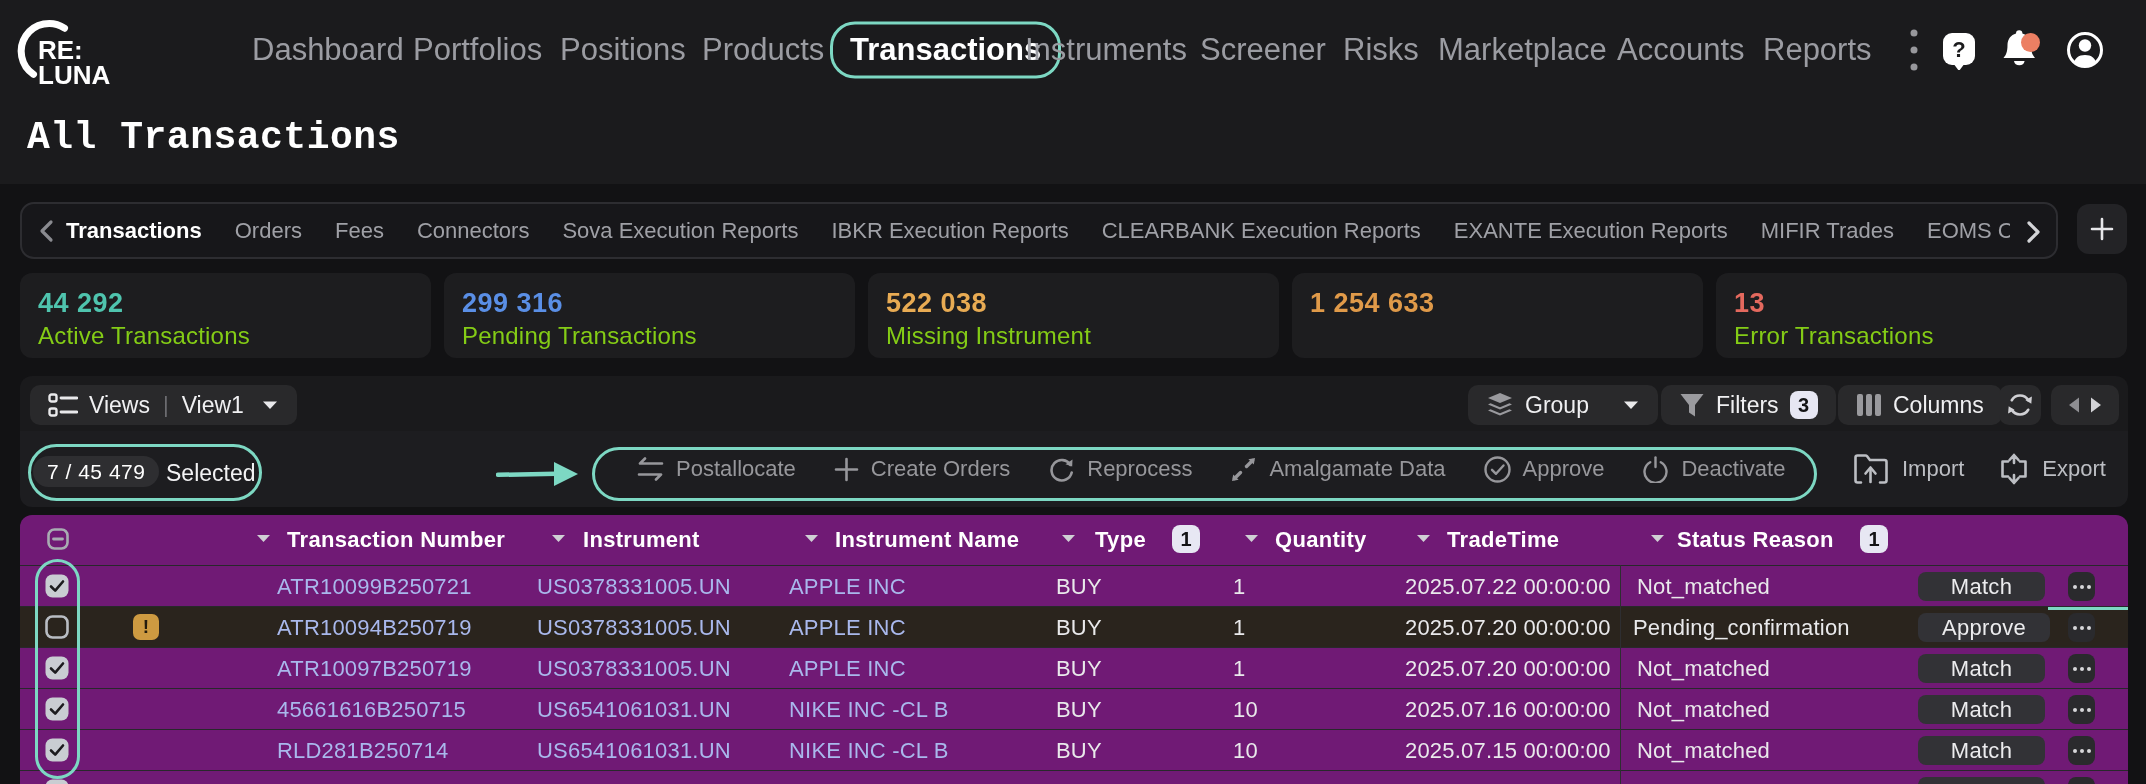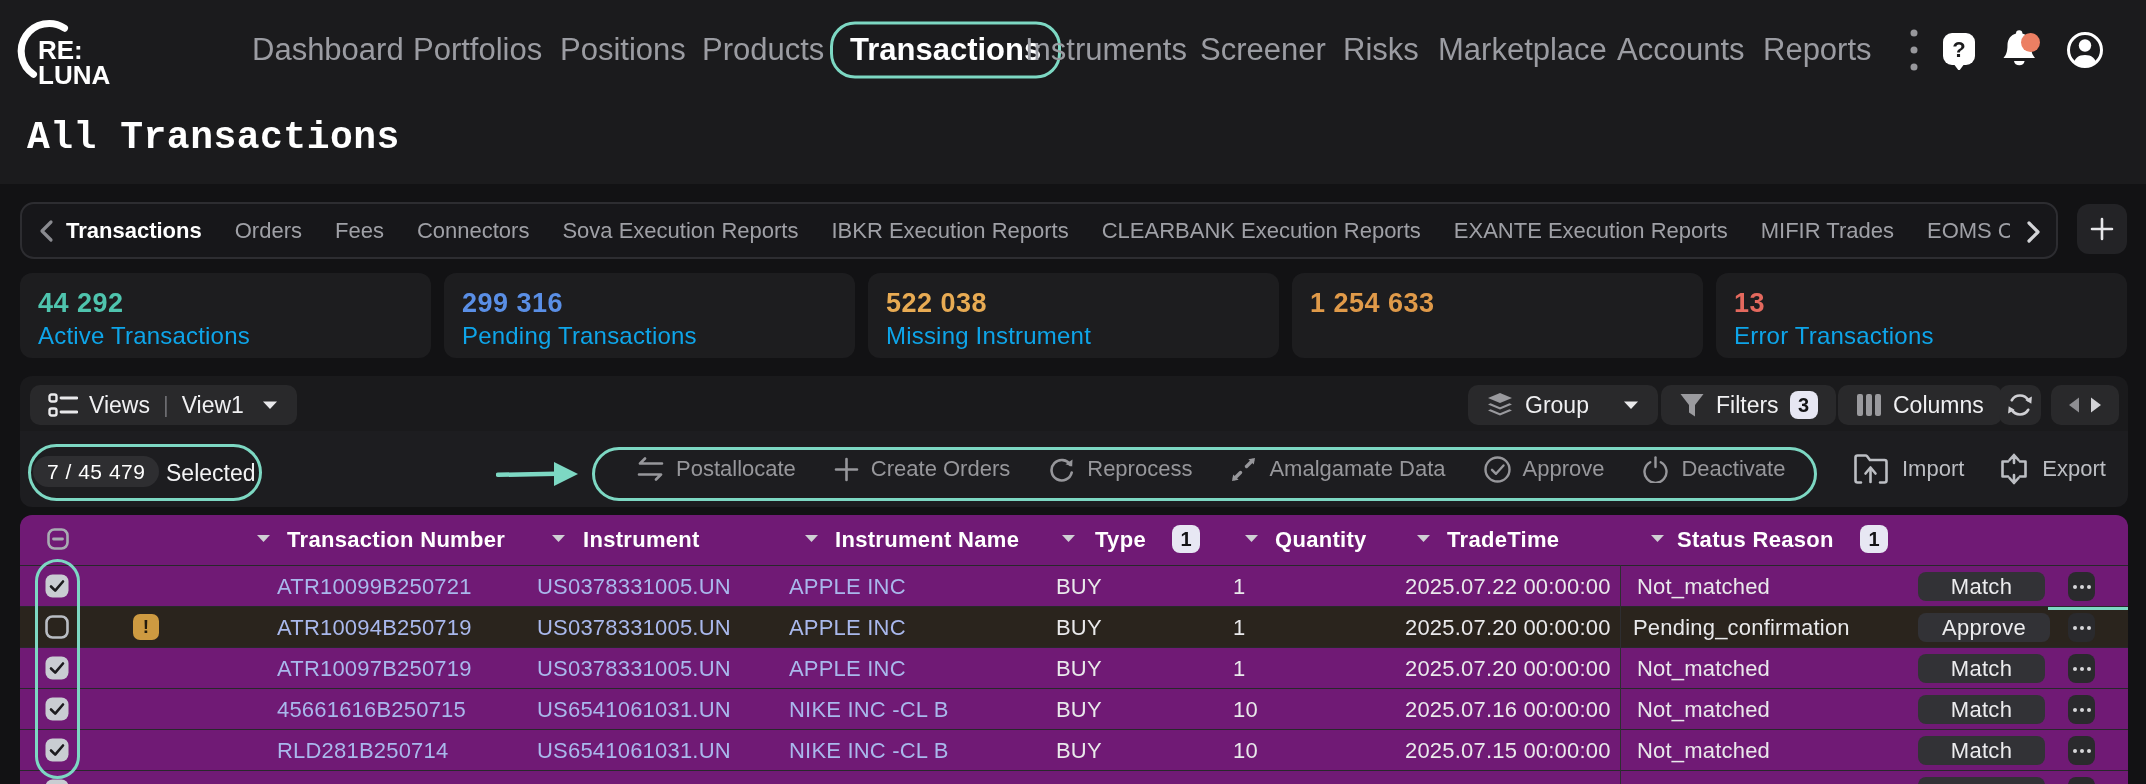--- a/index.html
+++ b/index.html
@@ -48,21 +48,21 @@
     display:flex; align-items:center; justify-content:center;
   }
 
   
   .stat-card {
     top:273px; width:411px; height:85px;
     background:#1d1d1f; border-radius:12px;
     padding:15px 18px;
   }
   .stat-value { font-size:27px; font-weight:bold; letter-spacing:0.5px; }
-  .stat-label { font-size:24px; color:#0ea5e9; margin-top:3px; letter-spacing:0.2px; }
+  .stat-label { font-size:24px; color:#84cc16; margin-top:3px; letter-spacing:0.2px; }
 
   
   #views-panel { left:20px; top:376px; width:2108px; height:55px; background:#1a1a1c; border-radius:12px 12px 0 0; }
   .tool-btn {
     position:absolute; top:9px; height:40px;
     background:#29292b; border-radius:10px;
     display:flex; align-items:center; gap:11px;
     font-size:23px; color:#f0f0f2; padding:0 18px;
   }
   #views-btn { left:10px; }

